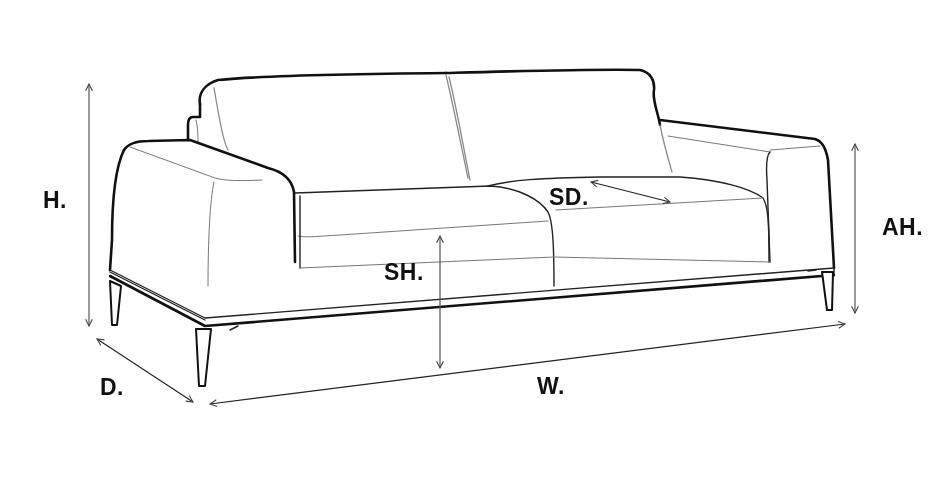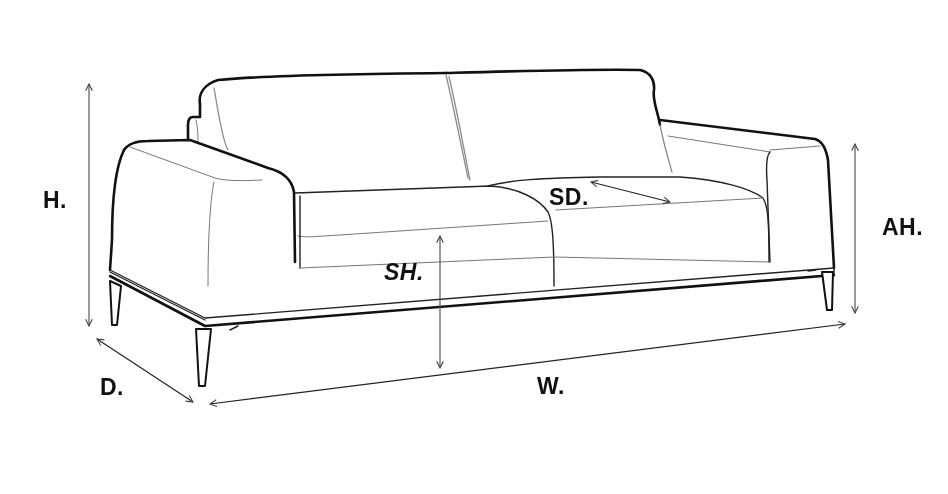--- a/index.html
+++ b/index.html
@@ -93,17 +93,17 @@
       <line class="dim" x1="855" y1="144" x2="855" y2="313" marker-start="url(#arr)" marker-end="url(#arr)"></line>
       <line class="dim" x1="440" y1="236" x2="440" y2="368" marker-start="url(#arr)" marker-end="url(#arr)"></line>
       <line class="dimdark" x1="591" y1="182" x2="670" y2="202" marker-start="url(#arr)" marker-end="url(#arr)"></line>
       <line class="dimdark" x1="97" y1="339" x2="193" y2="402" marker-start="url(#arr)" marker-end="url(#arr)"></line>
       <line class="dimdark" x1="210" y1="404" x2="845" y2="324" marker-start="url(#arr)" marker-end="url(#arr)"></line>
     </g>
   </svg>
 
   <div class="lbl" style="left:43px; top:189px;">H.</div>
   <div class="lbl" style="left:100px; top:376px;">D.</div>
-  <div class="lbl" style="left:384px; top:261px;font-style:italic;">SH.</div>
+  <div class="lbl" style="left:384px; top:261px;">SH.</div>
   <div class="lbl" style="left:549px; top:186px;">SD.</div>
   <div class="lbl" style="left:882px; top:216px;">AH.</div>
   <div class="lbl" style="left:537px; top:375px;">W.</div>
 </div>
 
 </body></html>

